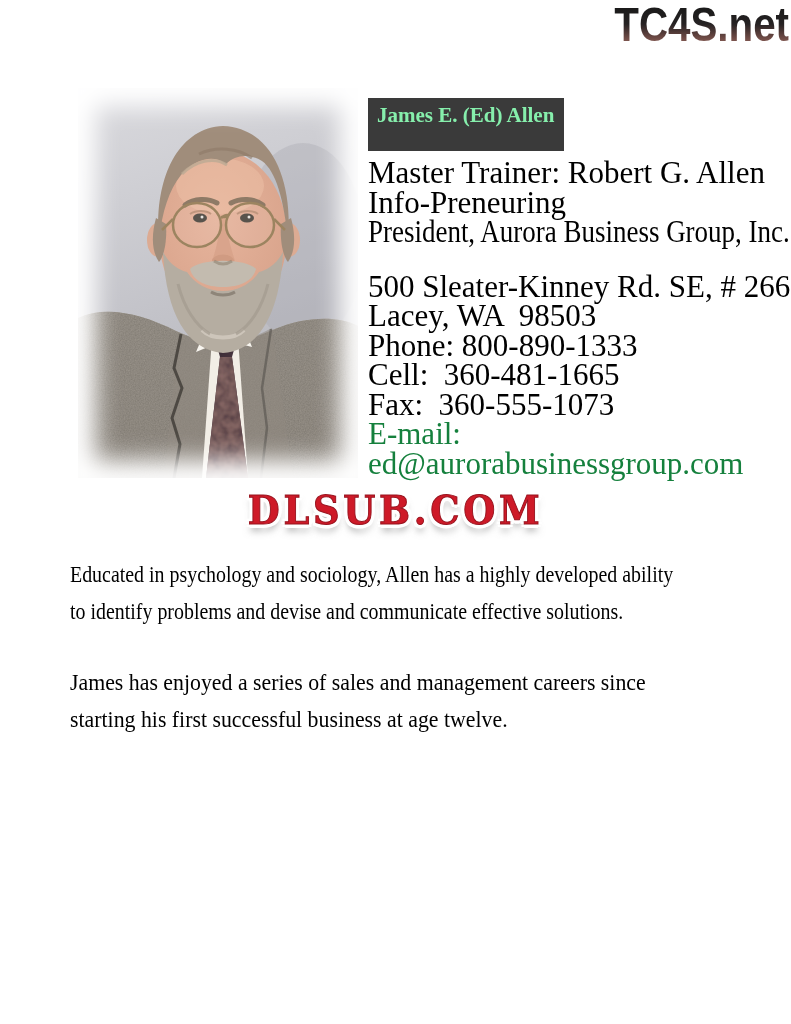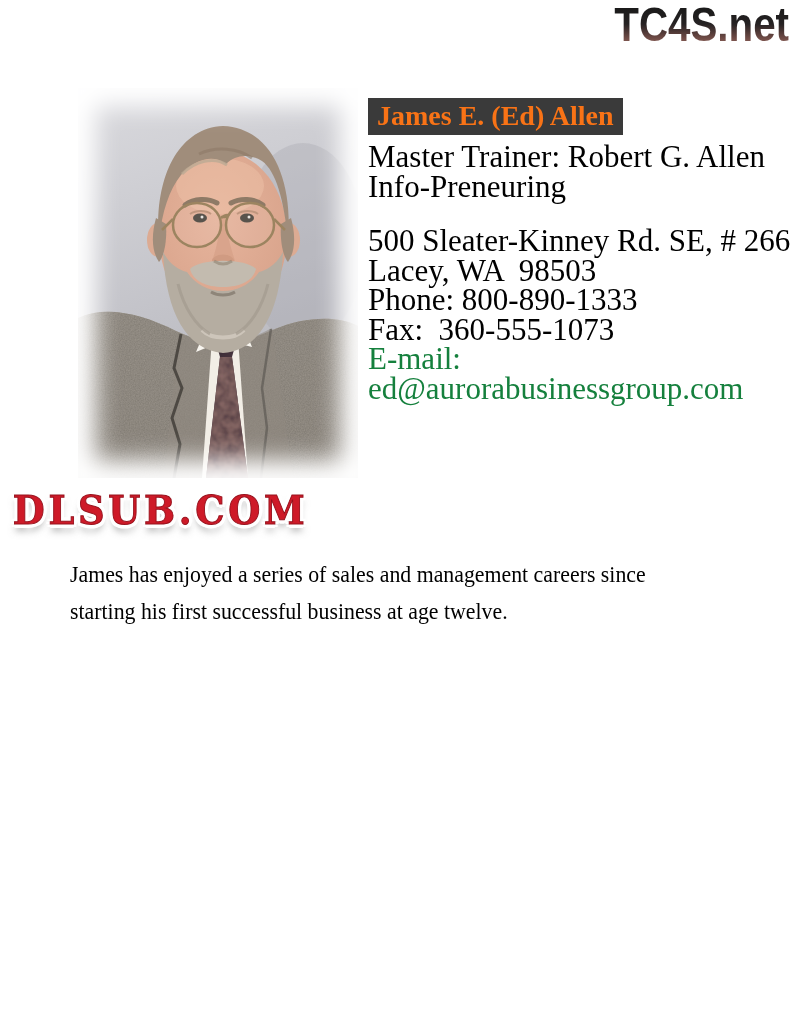--- a/index.html
+++ b/index.html
@@ -35,40 +35,40 @@
   .vignette{
     position:absolute;inset:0;
     box-shadow:inset 0 0 24px 18px #ffffff;
     pointer-events:none;
   }
 
   
   .info{position:absolute;left:368px;top:98px;width:335px;}
   .name-bar{
     background:#3a3a3a;
-    color:#f97316;
-    font-weight:bold;
-    font-size:28px;
+    color:#86efac;
+    font-weight:bold;
+    font-size:21px;
     line-height:31px;
-    padding:2px 10px 4px 9px;
+    padding:2px 10px 20px 9px;
     width:max-content;
     margin-bottom:7px;
     white-space:nowrap;
   }
   .line{
     font-size:31px;
     line-height:29.5px;
     white-space:pre;
   }
   .squeeze{display:inline-block;transform:scaleX(0.87);transform-origin:left center;}
   .addr-gap{margin-top:25px;}
   .email{color:#15803d;}
 
   
-  .dlsub{position:absolute;top:487px;left:0;width:100%;text-align:left;}
+  .dlsub{position:absolute;top:487px;left:0;width:100%;text-align:center;}
   .dlsub-text{
     display:inline-block;
     font-family:"DejaVu Serif", serif;
     font-weight:bold;
     font-size:40px;
     line-height:46px;
     letter-spacing:4px;
     transform:scaleX(0.92);
     color:#ce1a28;
     -webkit-text-stroke:1px #96111c;
@@ -221,34 +221,40 @@
     </svg>
     <div class="vignette"></div>
   </div>
 
   <div class="info">
     <div class="name-bar">
       <span>James E. (Ed) Allen</span>
     </div>
     <div class="line">Master Trainer: Robert G. Allen</div>
     <div class="line">Info-Preneuring</div>
+    <div class="line"><span class="squeeze">President, Aurora Business Group, Inc.</span></div>
 
     <div class="line addr-gap">500 Sleater-Kinney Rd. SE, # 266</div>
     <div class="line">Lacey, WA  98503</div>
     <div class="line">Phone: 800-890-1333</div>
+    <div class="line">Cell:  360-481-1665</div>
     <div class="line">Fax:  360-555-1073</div>
     <div class="line email">E-mail:</div>
     <div class="line email">ed@aurorabusinessgroup.com</div>
   </div>
 
   <div class="dlsub">
     <span class="dlsub-text">DLSUB.COM</span>
   </div>
 
   <div class="bodytext">
+    <div class="para cond">
+      <div class="bline">Educated in psychology and sociology, Allen has a highly developed ability</div>
+      <div class="bline">to identify problems and devise and communicate effective solutions.</div>
+    </div>
     <div class="para cond2">
       <div class="bline">James has enjoyed a series of sales and management careers since</div>
       <div class="bline">starting his first successful business at age twelve.</div>
     </div>
   </div>
 
 
 </div>
 
 </body></html>

